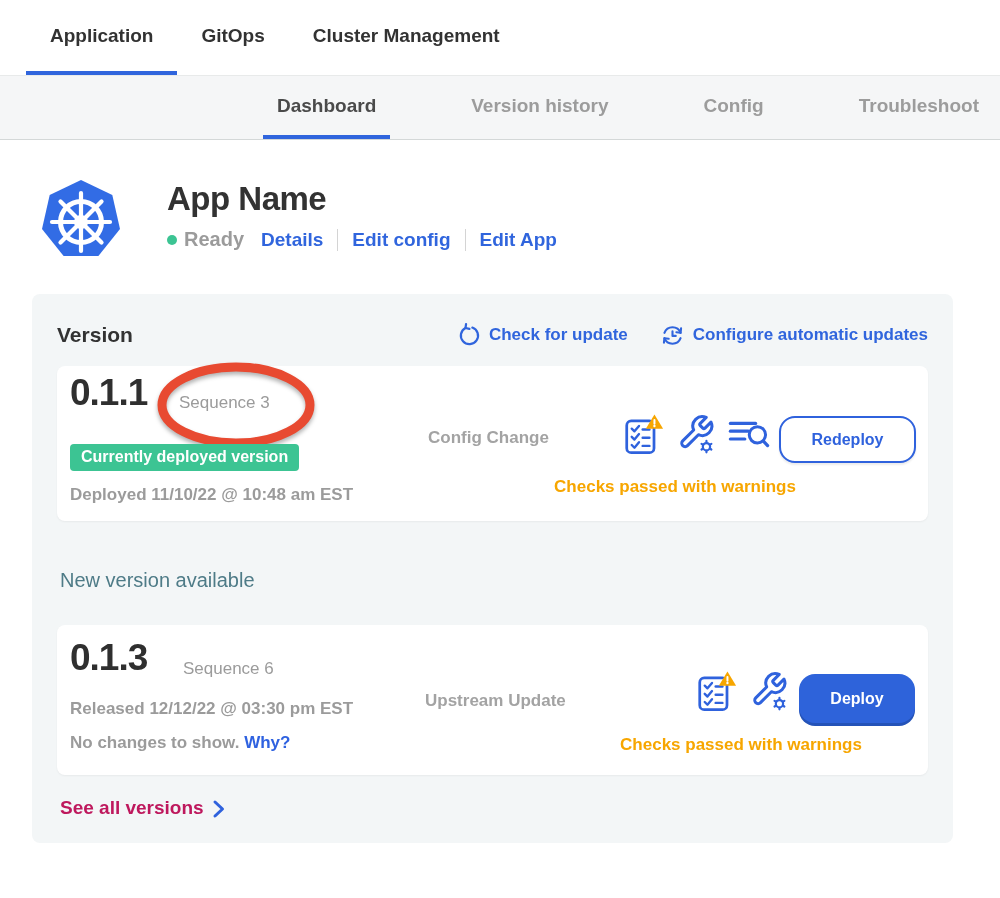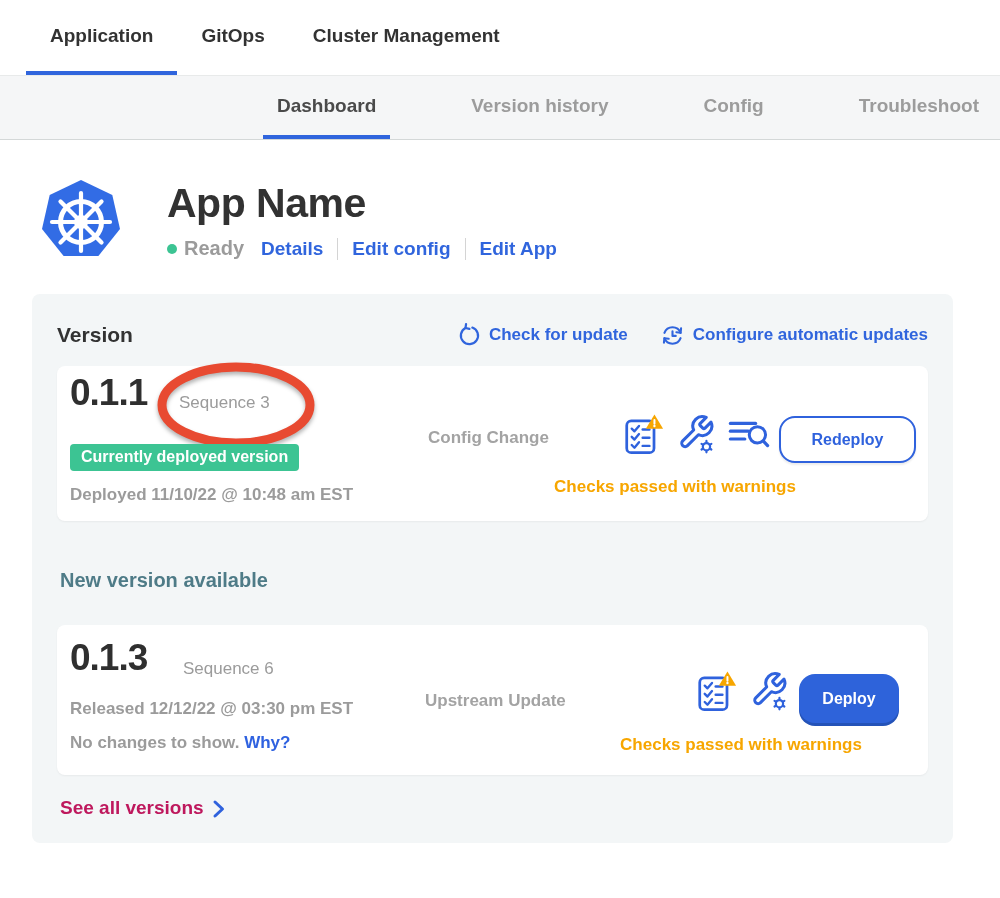--- a/index.html
+++ b/index.html
@@ -16,21 +16,21 @@
   .nav2 { height:65px; background:#f5f6f7; border-top:1px solid #e8eaea; border-bottom:1px solid #d4d8d8;
     display:flex; align-items:stretch; padding-left:263px; gap:67px; overflow:hidden; white-space:nowrap; }
   .nav2 .tab { display:flex; align-items:center; padding:0 14px; font-size:19px; font-weight:700;
     color:#9c9c9c; border-bottom:4px solid transparent; cursor:pointer; }
   .nav2 .tab.active { color:#4a4a4a; border-bottom-color:#3065dd; }
 
   
   .app-header { display:flex; margin:38px 0 0 38px; }
   .app-logo { width:86px; height:86px; flex:0 0 86px; }
   .app-head-text { margin-left:43px; padding-top:2px; }
-  .app-title { font-size:41px; font-weight:700; color:#323232; letter-spacing:-.5px; }
+  .app-title { font-size:33px; font-weight:700; color:#323232; letter-spacing:-.5px; }
   .status-row { display:flex; align-items:center; margin-top:10px; }
   .status-dot { width:10px; height:10px; border-radius:50%; background:#3cc493; margin-right:7px; }
   .status-text { font-size:20px; font-weight:700; color:#9b9b9b; margin-right:17px; }
   .hlink { font-size:19px; font-weight:700; color:#3065dd; cursor:pointer; text-decoration:none; }
   .hsep { width:1px; height:22px; background:#d4d4d4; margin:0 14px; }
 
   
   .section { width:921px; margin:30px 0 0 32px; background:#f3f6f7; border-radius:8px;
     padding:26px 25px 24px 25px; }
   .section-head { display:flex; justify-content:space-between; align-items:center; height:30px; margin-bottom:16px; }
@@ -72,24 +72,24 @@
   .icon-row svg { display:block; }
 
   .checks { position:absolute; font-size:17px; font-weight:700; color:#f7a600; text-align:center; }
   .checks-1 { left:413px; top:111px; width:410px; }
   .checks-2 { left:484px; top:110px; width:400px; }
 
   .btn { position:absolute; display:flex; align-items:center; justify-content:center;
     font-family:"Liberation Sans",sans-serif; font-size:16px; font-weight:700; border-radius:16px; cursor:pointer; }
   .btn-redeploy { left:722px; top:50px; width:137px; height:47px; background:#fff;
     color:#2f62dd; border:2px solid #2f62dd; box-shadow:0 2px 2px rgba(0,0,0,.08); }
-  .btn-deploy { left:742px; top:49px; width:100px; height:49px; background:#2e63da; color:#fff;
+  .btn-deploy { left:742px; top:49px; width:116px; height:49px; background:#2e63da; color:#fff;
     border:none; box-shadow:0 3px 0 #2453b8; }
 
-  .new-version-heading { font-size:20px; font-weight:700; color:#4e7b87; margin:0 0 0 3px; }
+  .new-version-heading { font-size:20px; font-weight:400; color:#4e7b87; margin:0 0 0 3px; }
 
   .see-all { display:flex; align-items:center; gap:8px; margin:0 0 0 3px; font-size:19px;
     font-weight:700; color:#be185d; cursor:pointer; }
   .see-all svg { margin-top:2px; }
 </style>
 </head>
 <body>
 
 <div class="nav1">
   <div class="tab active">Application</div>

